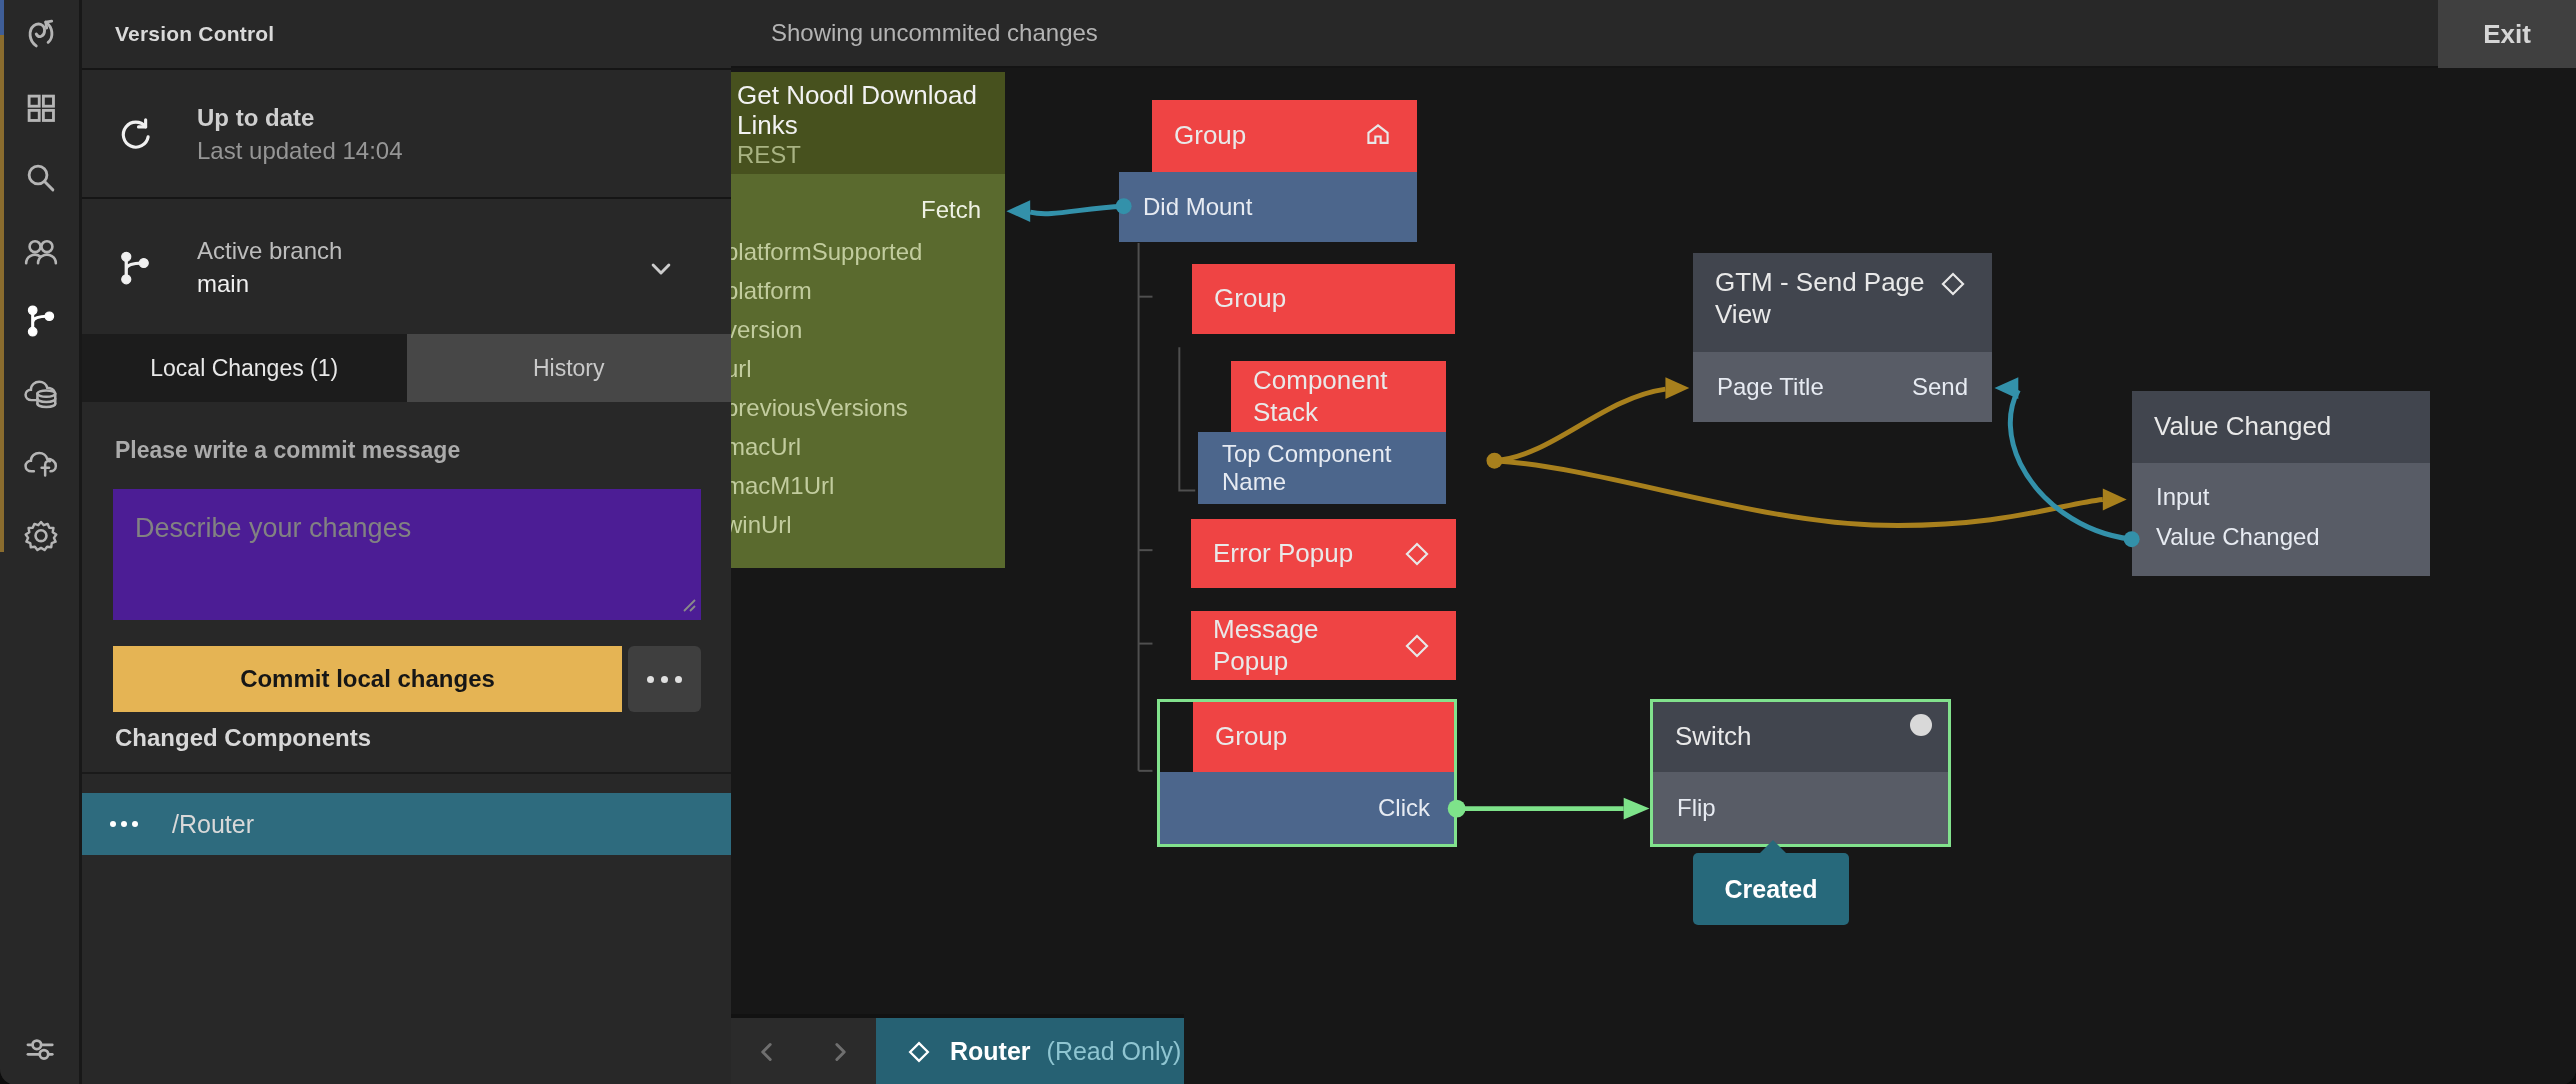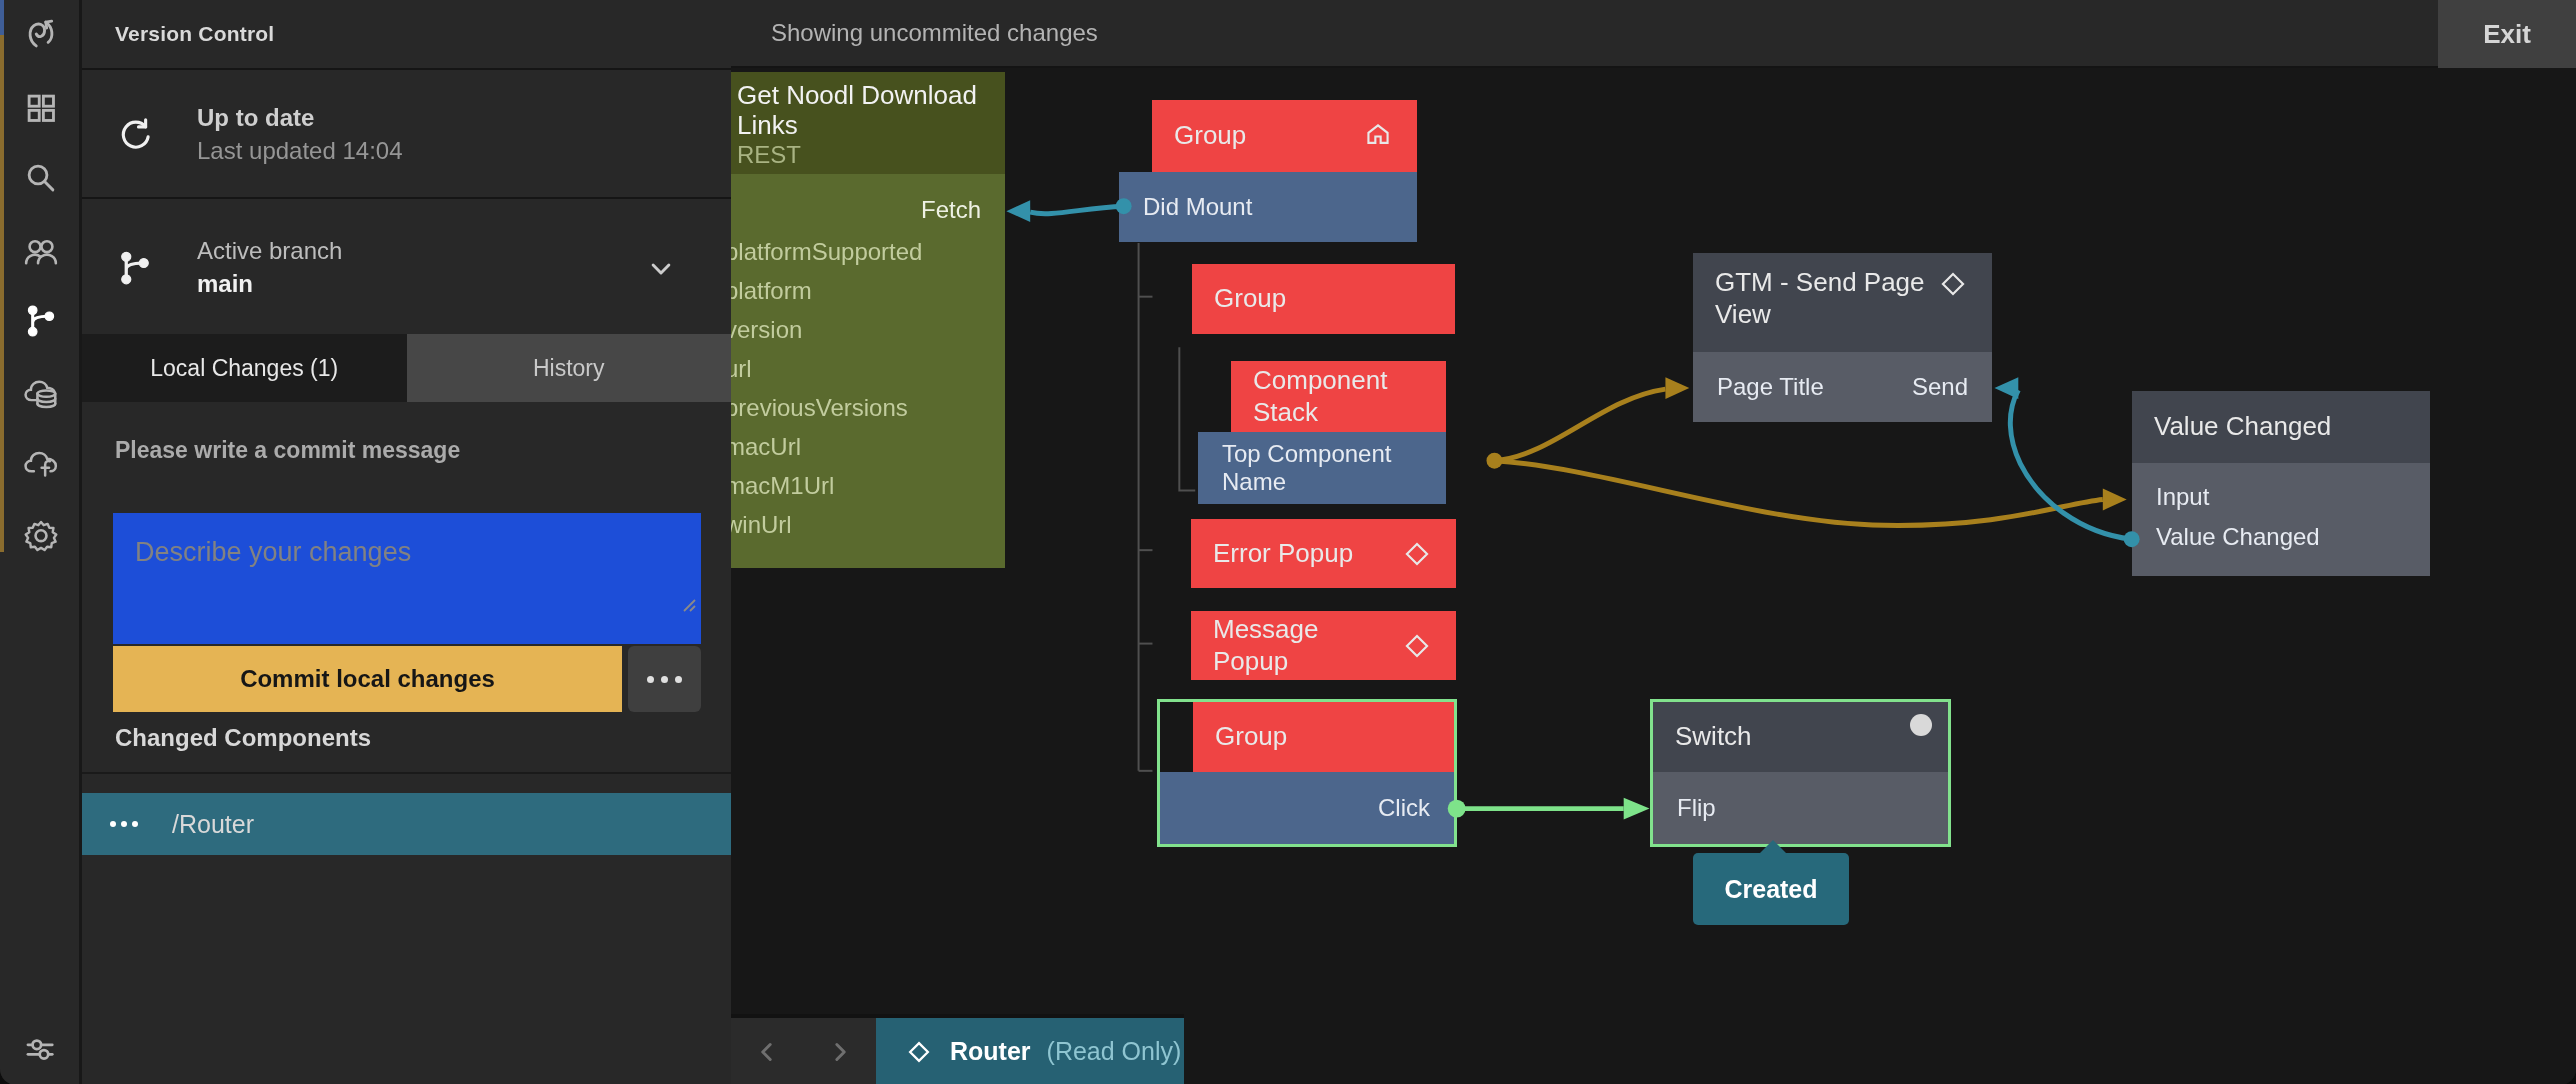--- a/index.html
+++ b/index.html
@@ -30,33 +30,33 @@
 
   .section-status { position:absolute; left:0; top:72px; width:649px; height:127px;
     border-bottom:2px solid #151515; display:flex; align-items:center; padding-left:33px; }
   .section-branch { position:absolute; left:0; top:201px; width:649px; height:133px;
     display:flex; align-items:center; padding-left:33px; cursor:pointer; }
   .sec-icon { width:40px; height:40px; color:#f0f0f0; margin-right:42px; flex:0 0 auto; }
   .sec-icon svg { width:40px; height:40px; }
   .sec-text .l1 { font-size:24px; color:#cfcfcf; font-weight:bold; line-height:1.35; }
   .sec-text .l2 { font-size:24px; color:#969696; line-height:1.35; }
   .sec-text .lbl { font-size:24px; color:#bdbdbd; font-weight:normal; line-height:1.35; }
-  .sec-text .val { font-size:24px; color:#f0f0f0; font-weight:bold; line-height:1.35; }
+  .sec-text .val { font-size:24px; color:#f0f0f0; font-weight:normal; line-height:1.35; }
   .branch-chevron { position:absolute; right:52px; top:50px; width:36px; height:36px; color:#cccccc; }
 
   .tabs { position:absolute; left:0; top:334px; width:649px; height:68px; display:flex; }
   .tab { flex:1; display:flex; align-items:center; justify-content:center;
     font-size:23px; cursor:pointer; }
   .tab.active { background:#1c1c1c; color:#e8e8e8; }
   .tab.inactive { background:#474747; color:#c9c9c9; }
 
   .commit-label { position:absolute; left:33px; top:437px; font-size:23px; color:#ababab; font-weight:bold; }
   .commit-box { position:absolute; left:31px; top:489px; width:588px; height:131px;
-    background:#1d4ed8; border:none; resize:none; padding:24px 22px; font-size:27px;
-    color:#d0d0d0; font-family:"Liberation Sans","DejaVu Sans",sans-serif; outline:none;margin-top:24px; }
+    background:#4c1d95; border:none; resize:none; padding:24px 22px; font-size:27px;
+    color:#d0d0d0; font-family:"Liberation Sans","DejaVu Sans",sans-serif; outline:none; }
   .commit-box::placeholder { color:#828282; }
   .resize-glyph { position:absolute; left:599px; top:597px; width:16px; height:16px; pointer-events:none; }
 
   .commit-btn { position:absolute; left:31px; top:646px; width:509px; height:66px;
     background:#e5b454; border:none; font-size:24px; font-weight:bold; color:#161616;
     font-family:"Liberation Sans","DejaVu Sans",sans-serif; cursor:pointer; }
   .more-btn { position:absolute; left:546px; top:646px; width:73px; height:66px;
     background:#3f3f3f; border:none; border-radius:6px; cursor:pointer;
     display:flex; align-items:center; justify-content:center; gap:7px; }
   .more-btn i { width:7px; height:7px; border-radius:50%; background:#e0e0e0; }

